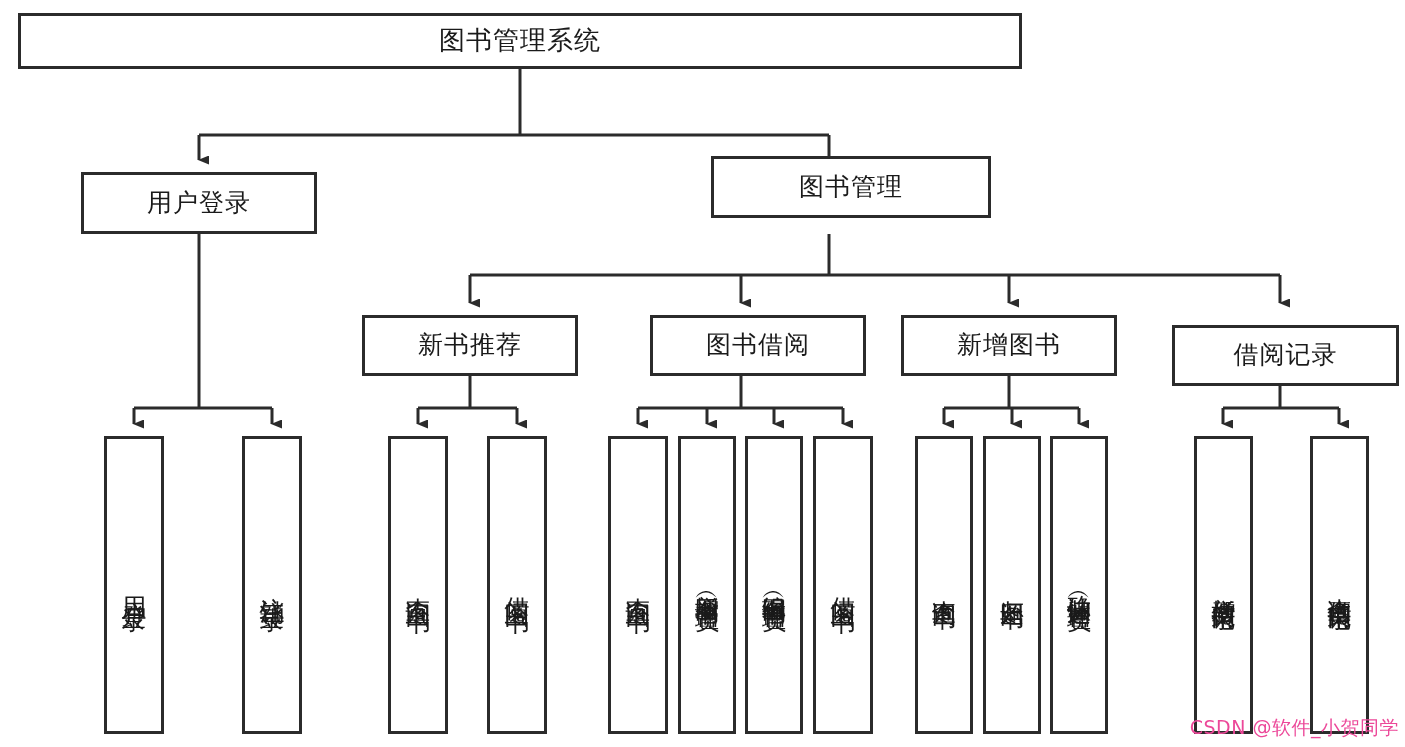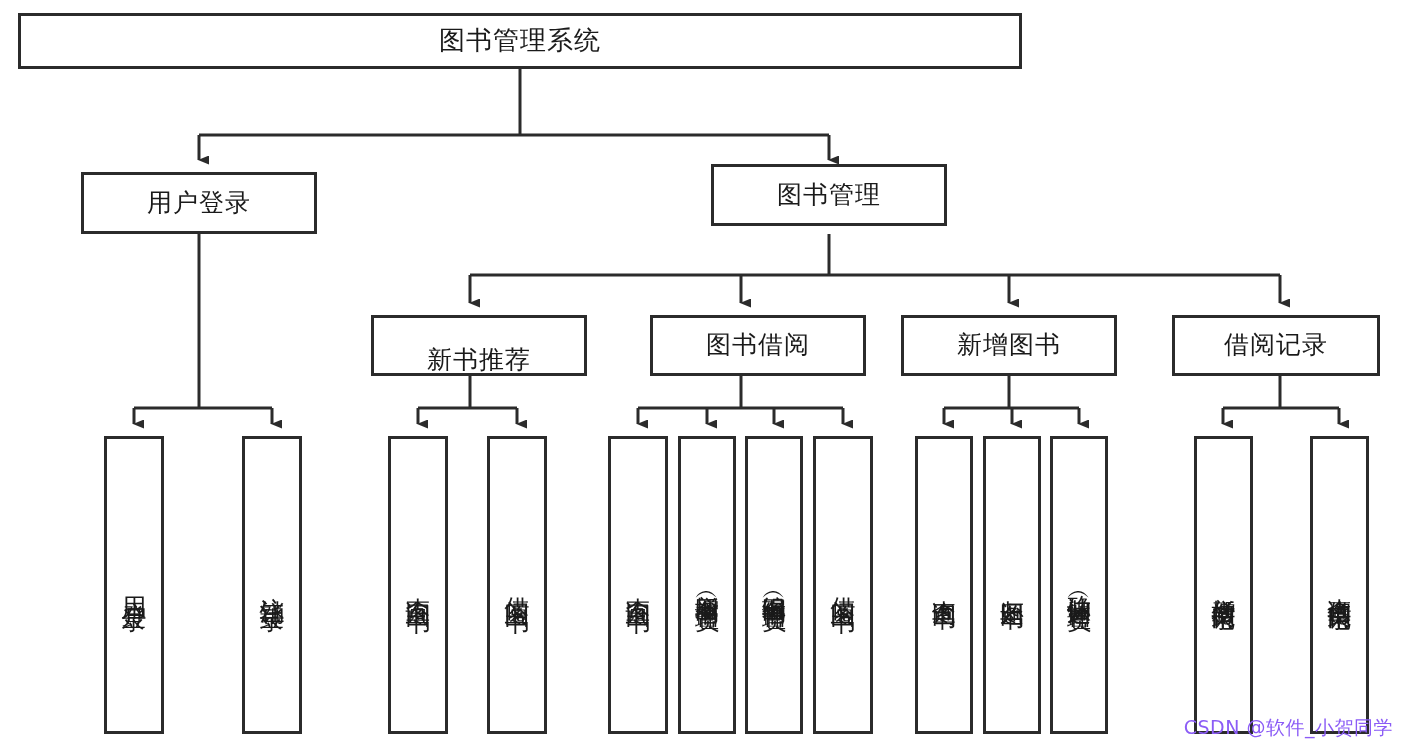--- a/index.html
+++ b/index.html
@@ -61,24 +61,24 @@
     letter-spacing: 4px;
     line-height: 1.0;
     text-align: center;
   }
   .node.vert.narrow .label {
     font-size: 24px;
     letter-spacing: 2px;
   }
   .watermark {
     position: absolute;
-    right: 12px;
+    right: 6px;
     bottom: 6px;
     font-size: 19px;
-    color: #8b5cf6;
+    color: #ec4899;
     letter-spacing: 0.5px;
     white-space: nowrap;
   }
 </style>
 </head>
 <body>
 
 <div id="diagram-root">
 
   <svg class="edges" viewBox="0 0 1405 747" xmlns="http://www.w3.org/2000/svg">
@@ -132,34 +132,34 @@
     </g>
   </svg>
 
   <div class="node horiz root" style="left:18px; top:13px; width:1004px; height:56px;">
     <span class="label">图书管理系统</span>
   </div>
 
   <div class="node horiz" style="left:81px; top:172px; width:236px; height:62px;">
     <span class="label">用户登录</span>
   </div>
-  <div class="node horiz" style="left:711px; top:164px; width:236px; height:62px;">
+  <div class="node horiz" style="left:711px; top:156px; width:280px; height:62px;">
     <span class="label">图书管理</span>
   </div>
 
-  <div class="node horiz" style="left:371px; top:315px; width:216px; height:61px;align-items:flex-end;">
+  <div class="node horiz" style="left:362px; top:315px; width:216px; height:61px;">
     <span class="label">新书推荐</span>
   </div>
   <div class="node horiz" style="left:650px; top:315px; width:216px; height:61px;">
     <span class="label">图书借阅</span>
   </div>
   <div class="node horiz" style="left:901px; top:315px; width:216px; height:61px;">
     <span class="label">新增图书</span>
   </div>
-  <div class="node horiz" style="left:1172px; top:315px; width:208px; height:61px;">
+  <div class="node horiz" style="left:1172px; top:325px; width:227px; height:61px;">
     <span class="label">借阅记录</span>
   </div>
 
   <div class="node vert" style="left:104px; top:436px; width:60px; height:298px;">
     <span class="label">用户登录</span>
   </div>
   <div class="node vert" style="left:242px; top:436px; width:60px; height:298px;">
     <span class="label">注销登录</span>
   </div>
   <div class="node vert" style="left:388px; top:436px; width:60px; height:298px;">

